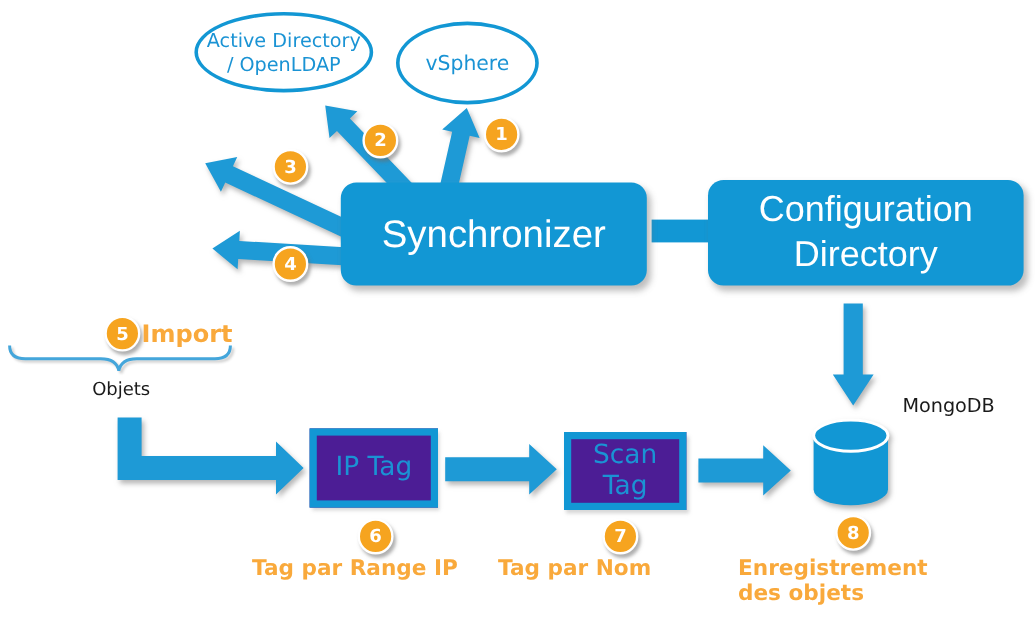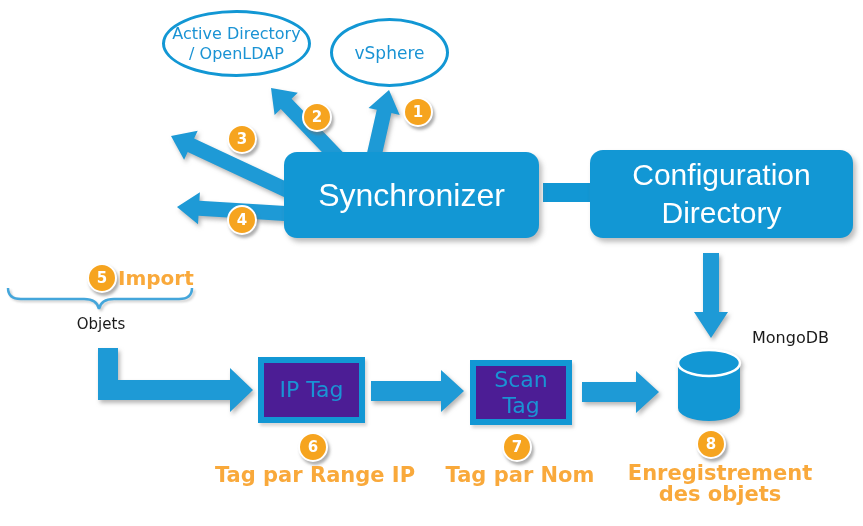--- a/index.html
+++ b/index.html
@@ -53,21 +53,21 @@
   #badge-1 { left:403px; top:97px;  }
   #badge-2 { left:302px; top:102px; }
   #badge-3 { left:227px; top:124px; }
   #badge-4 { left:227px; top:205px; }
   #badge-5 { left:87px;  top:263px; }
   #badge-6 { left:298px; top:432px; }
   #badge-7 { left:502px; top:432px; }
   #badge-8 { left:696px; top:429px; }
 
   
-  .olabel { position:absolute; color:#f9a93b; font-weight:bold; font-size:21px; text-align:center; white-space:pre-line; }
+  .olabel { position:absolute; color:#f9a93b; font-weight:bold; font-size:18px; white-space:pre-line; }
   #lbl-import { left:118px; top:266px; font-size:20px; text-align:right; }
   #lbl-range  { left:210px; top:463px; width:210px; }
   #lbl-nom    { left:415px; top:463px; width:210px; }
   #lbl-enr    { left:615px; top:463px; width:210px; line-height:21px; }
 
   
   .klabel { position:absolute; color:#1a1a1a; }
   #lbl-objets  { left:51px;  top:315px; width:100px; text-align:center; font-size:15px; }
   #lbl-mongodb { left:752px; top:328px; font-size:16px; }
 

